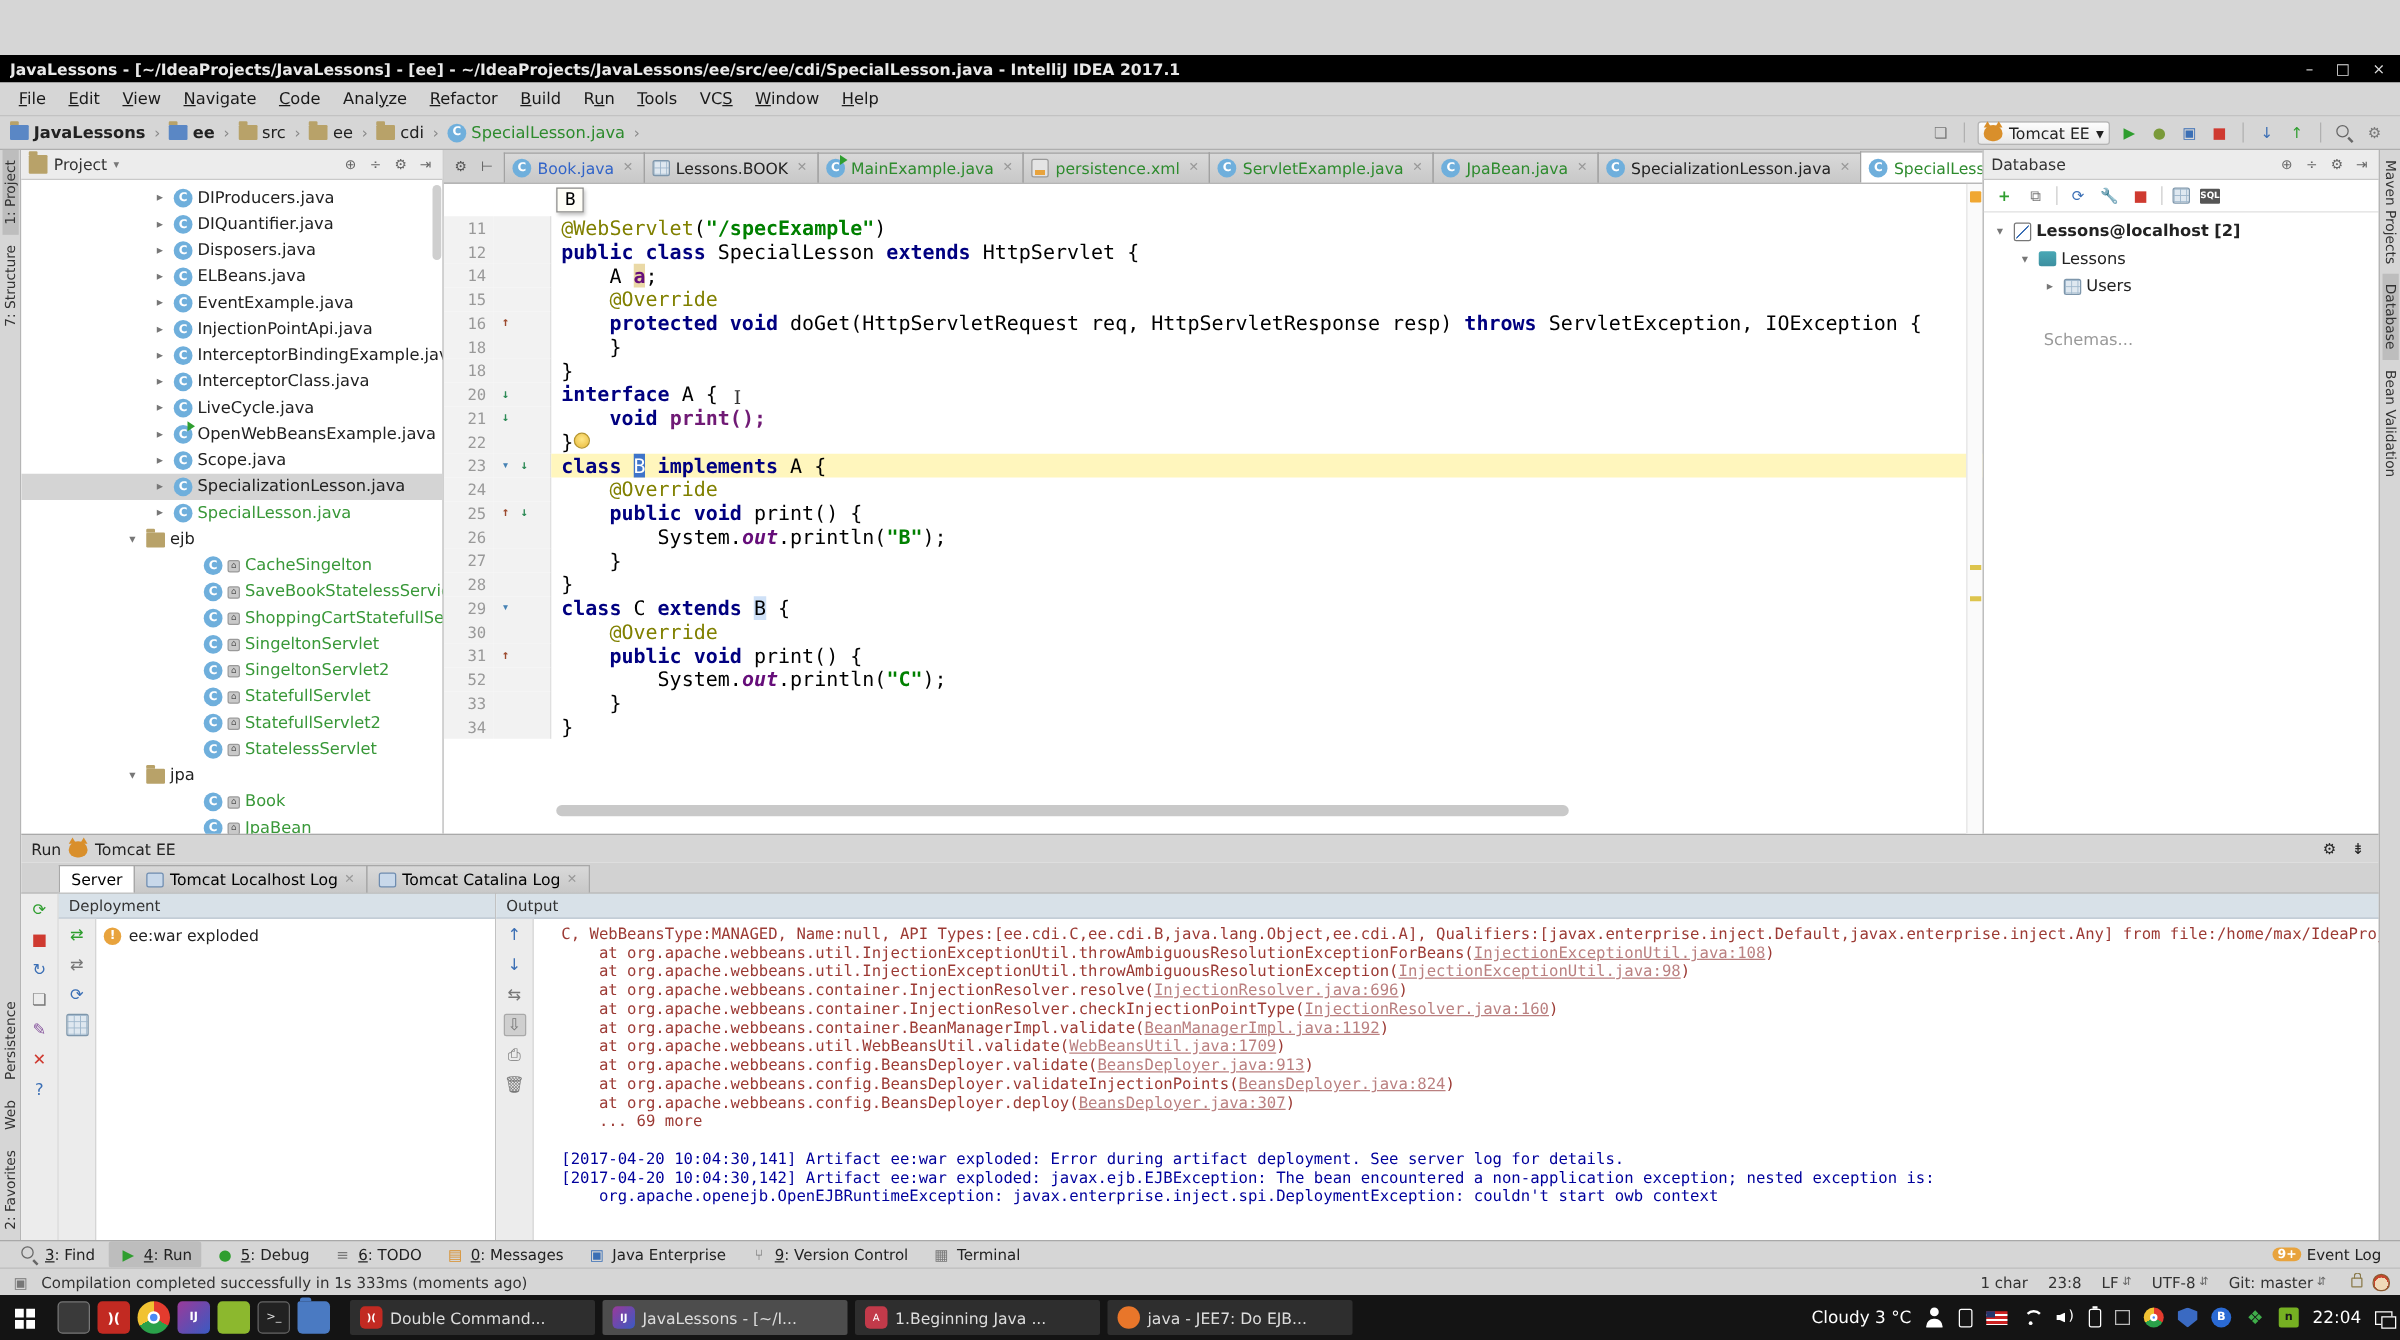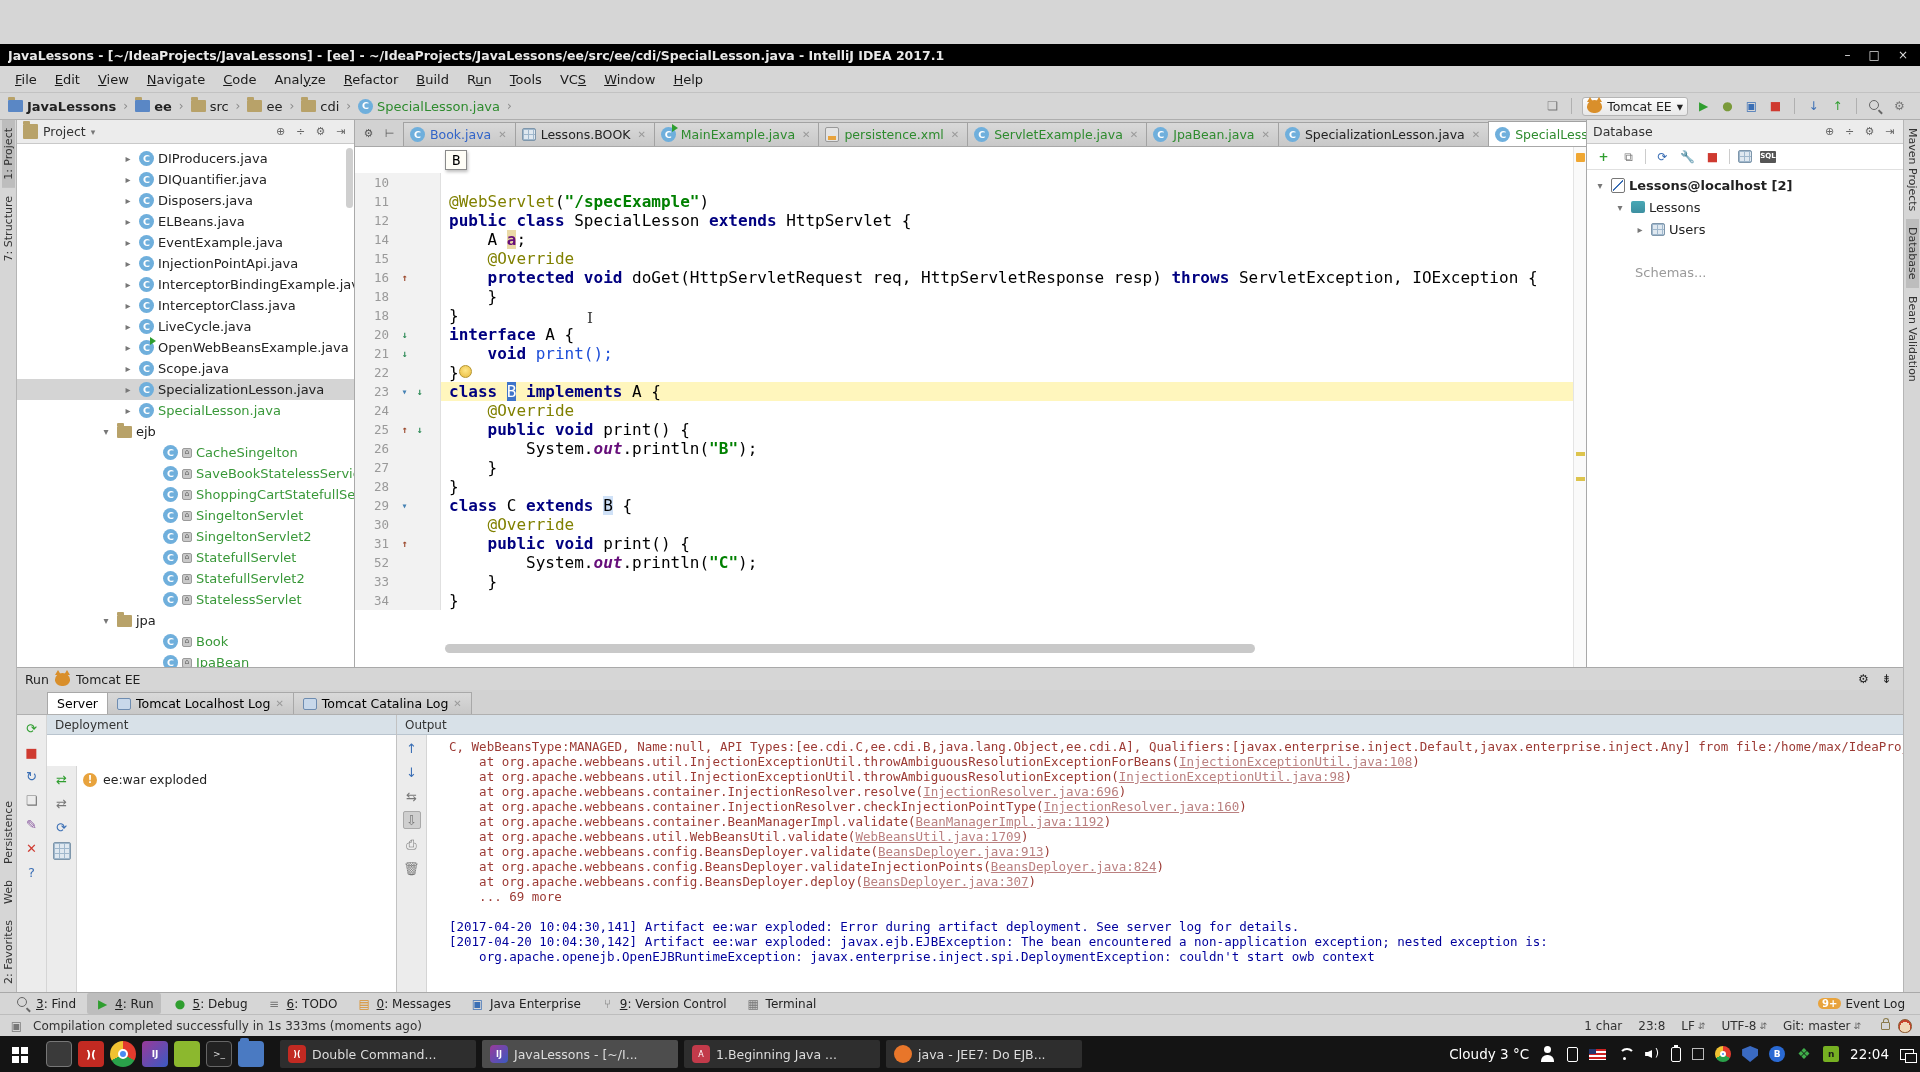--- a/index.html
+++ b/index.html
@@ -105,21 +105,21 @@
   .g-im { color:#2e8b57; font-weight:bold; }
   .g-sub { color:#4682b4; font-weight:bold; }
   .g-inj { width:12px; height:6px; background:linear-gradient(90deg,#d7a93c,#9c7a22); border-radius:3px; transform:rotate(-35deg); }
   .ctext { flex:1; font-size:16px; line-height:19px; white-space:pre; color:#000; padding-left:8px; }
   .cline.caretline .ctext { background:#fff6bd; }
   .seg.k { color:#000080; font-weight:bold; }
   .seg.ann { color:#808000; }
   .seg.str { color:#008000; font-weight:bold; }
   .seg.fld { color:#660e7a; font-weight:bold; font-style:italic; }
   .seg.fldh { color:#660e7a; font-weight:bold; background:#ead9a6; }
-  .seg.gray { color:#1d4ed8; }
+  .seg.gray { color:#701a75;font-weight:bold; }
   .seg.sel { background:#3e74c9; color:#fff; }
   .seg.occ { background:#cfe1f7; }
   .bpopup { position:absolute; left:90px; top:3px; border:1px solid #8a8a8a; background:#fffef7; font-size:14px; padding:1px 6px; box-shadow:1px 2px 3px rgba(0,0,0,.25); z-index:3; }
   .ibeam { position:absolute; left:232px; top:162px; color:#333; font-size:15px; font-family:"DejaVu Serif",serif; z-index:2; }
   .stripe { position:absolute; right:0; top:0; bottom:0; width:13px; background:#fafafa; border-left:1px solid #e4e4e4; }
   .stripe .m-or { position:absolute; top:6px; left:2px; width:9px; height:9px; background:#f0a732; border-radius:1px; }
   .stripe .m-ye { position:absolute; left:2px; width:9px; height:4px; background:#ddc44d; }
   .hscroll { position:absolute; left:90px; right:16px; bottom:14px; height:9px; }
   .hscroll .thumb { width:72%; height:100%; background:#c9c9c9; border-radius:5px; }
 
@@ -136,21 +136,21 @@
   .runhead { height:22px; background:#d6d6d6; display:flex; align-items:center; gap:6px; padding:0 8px; font-size:12.5px; color:#222; flex:0 0 auto; }
   .runhead .spacer { flex:1; }
   .runtabs { height:25px; background:#d2d2d2; border-bottom:1px solid #b0b0b0; display:flex; align-items:flex-end; padding-left:30px; flex:0 0 auto; }
   .rtab { display:flex; align-items:center; gap:5px; font-size:12.5px; padding:3px 9px; border:1px solid #a8a8a8; border-bottom:none; background:linear-gradient(#d9d9d9,#c8c8c8); margin-right:-1px; white-space:nowrap; }
   .rtab.active { background:#fff; }
   .rtab .x { color:#999; font-size:10px; }
   .runbody { flex:1; display:flex; min-height:0; }
   .rtools { width:30px; background:#ececec; border-right:1px solid #d5d5d5; display:flex; flex-direction:column; align-items:center; padding-top:4px; gap:6px; flex:0 0 auto; }
   .rtools .ic { width:18px; height:18px; font-size:13px; }
   .ic.pressed { background:#cfcfcf; border:1px solid #a9a9a9; }
-  .deploypane { width:350px; border-right:1px solid #c2c2c2; display:flex; flex-direction:column; flex:0 0 auto;gap:31px; }
+  .deploypane { width:350px; border-right:1px solid #c2c2c2; display:flex; flex-direction:column; flex:0 0 auto; }
   .colhead { height:20px; background:#d8e1e8; border-bottom:1px solid #b9c4ce; font-size:12px; color:#333; display:flex; align-items:center; padding:0 8px; flex:0 0 auto; }
   .dbody { flex:1; display:flex; min-height:0; }
   .dlist { flex:1; padding:6px 6px; }
   .deprow { display:flex; align-items:center; gap:6px; font-size:12.5px; color:#222; }
   .outpane { flex:1; display:flex; flex-direction:column; min-width:0; }
   .obody { flex:1; display:flex; min-height:0; }
   .console { flex:1; font-family:"DejaVu Sans Mono",monospace; font-size:12.5px; line-height:15px; white-space:pre; overflow:hidden; padding:4px 0 0 22px; margin:0; }
   .cl-err { color:#9c3a34; }
   .cl-info { color:#00009c; }
   .cl-link { color:#ba8080; text-decoration:underline; }
@@ -515,25 +515,20 @@
               </span>
             <span class="spacer"></span>
             <span class="corner">
               <span class="cornum">▼10<br>01</span>
               <span class="jester"></span>
             </span>
           </div>
           <div class="ecode">
             <div class="bpopup">B</div>
             <div class="clines" id="clines">
-                <div class="cline">
-                  <span class="lnum">10</span>
-                  <span class="gic"></span>
-                  <span class="ctext"></span>
-                </div>
                 <div class="cline">
                   <span class="lnum">11</span>
                   <span class="gic"></span>
                   <span class="ctext"><span class="seg ann">@WebServlet</span><span class="seg p">(</span><span class="seg str">"/specExample"</span><span class="seg p">)</span></span>
                 </div>
                 <div class="cline">
                   <span class="lnum">12</span>
                   <span class="gic"></span>
                   <span class="ctext"><span class="seg k">public class </span><span class="seg p">SpecialLesson </span><span class="seg k">extends </span><span class="seg p">HttpServlet {</span></span>
                 </div>

